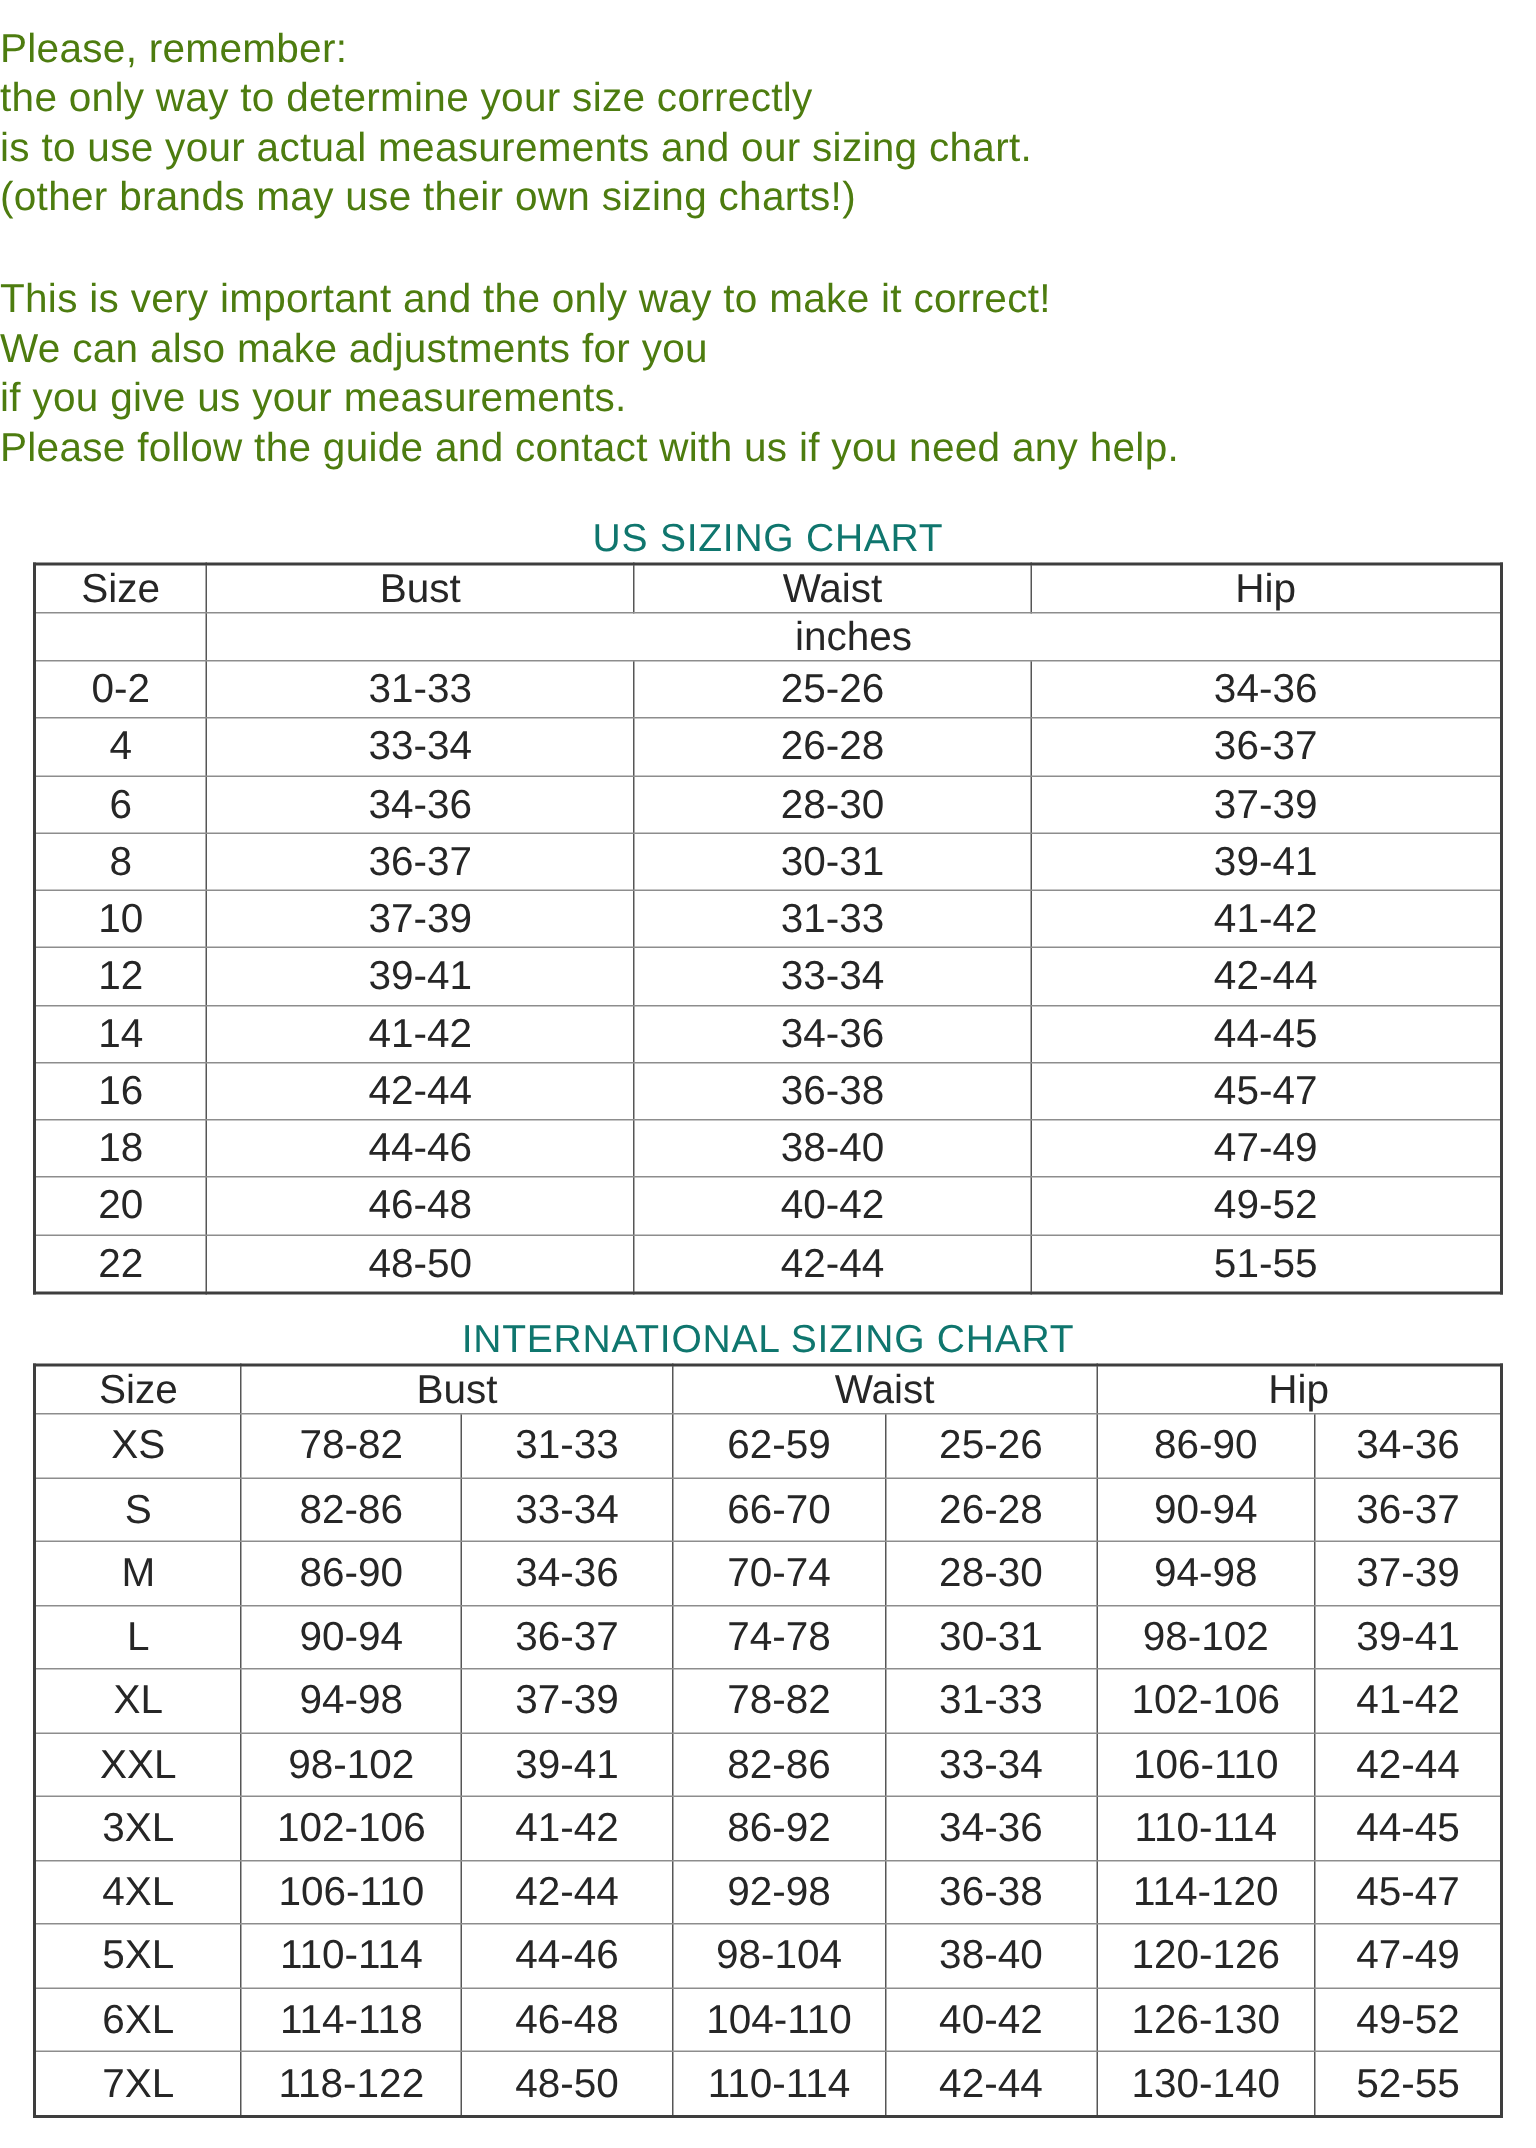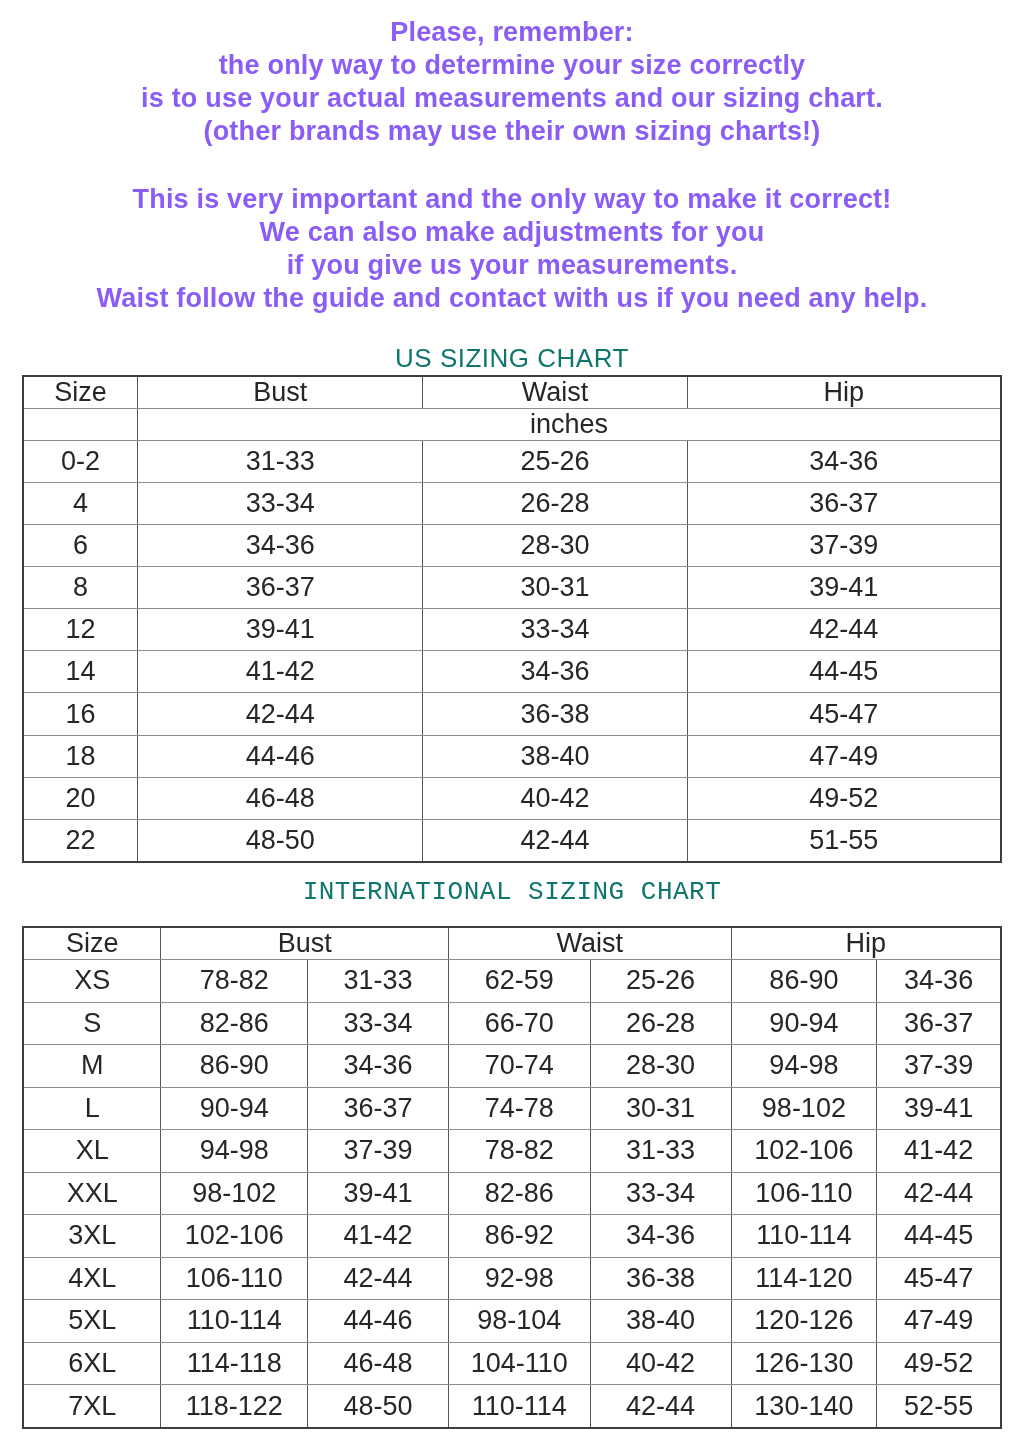--- a/index.html
+++ b/index.html
@@ -13,40 +13,39 @@
     position: relative;
     width: 1024px;
     height: 1432px;
     margin: 0 auto;
     background: #ffffff;
     overflow: hidden;
   }
   
   .intro {
     padding-top: 16px;
-    text-align: center;
-    color: #8b5cf6;
+    color: #4d7c0f;
     font-size: 27px;
-    font-weight: 700;
+    font-weight: 400;
     line-height: 33px;
     letter-spacing: 0.2px;
   }
   .intro-gap { height: 35px; }
 
   
   .chart-title {
     text-align: center;
     color: #0f766e;
     font-size: 26px;
     font-weight: 300;
     letter-spacing: 0.5px;
     line-height: 28px;
   }
   .chart-title.us   { margin-top: 29px; margin-bottom: 3px; }
-  .chart-title.intl { margin-top: 15px; margin-bottom: 20px; font-family: Liberation Mono, monospace; }
+  .chart-title.intl { margin-top: 15px; margin-bottom: 3px; }
 
   
   table.chart {
     width: 980px;
     margin: 0 auto;
     border-collapse: collapse;
     table-layout: fixed;
     color: #262626;
     font-size: 27px;
     font-weight: 300;
@@ -73,21 +72,21 @@
 
   <div class="intro">
     <div>Please, remember:</div>
     <div>the only way to determine your size correctly</div>
     <div>is to use your actual measurements and our sizing chart.</div>
     <div>(other brands may use their own sizing charts!)</div>
     <div class="intro-gap"></div>
     <div>This is very important and the only way to make it correct!</div>
     <div>We can also make adjustments for you</div>
     <div>if you give us your measurements.</div>
-    <div>Waist follow the guide and contact with us if you need any help.</div>
+    <div>Please follow the guide and contact with us if you need any help.</div>
   </div>
 
   <div class="chart-title us">US SIZING CHART</div>
 
   <table class="chart us">
     <colgroup>
       <col style="width:11.7%">
       <col style="width:29.2%">
       <col style="width:27.0%">
       <col style="width:32.1%">
@@ -123,20 +122,26 @@
           <td>28-30</td>
           <td>37-39</td>
         </tr>
         <tr>
           <td>8</td>
           <td>36-37</td>
           <td>30-31</td>
           <td>39-41</td>
         </tr>
         <tr>
+          <td>10</td>
+          <td>37-39</td>
+          <td>31-33</td>
+          <td>41-42</td>
+        </tr>
+        <tr>
           <td>12</td>
           <td>39-41</td>
           <td>33-34</td>
           <td>42-44</td>
         </tr>
         <tr>
           <td>14</td>
           <td>41-42</td>
           <td>34-36</td>
           <td>44-45</td>

